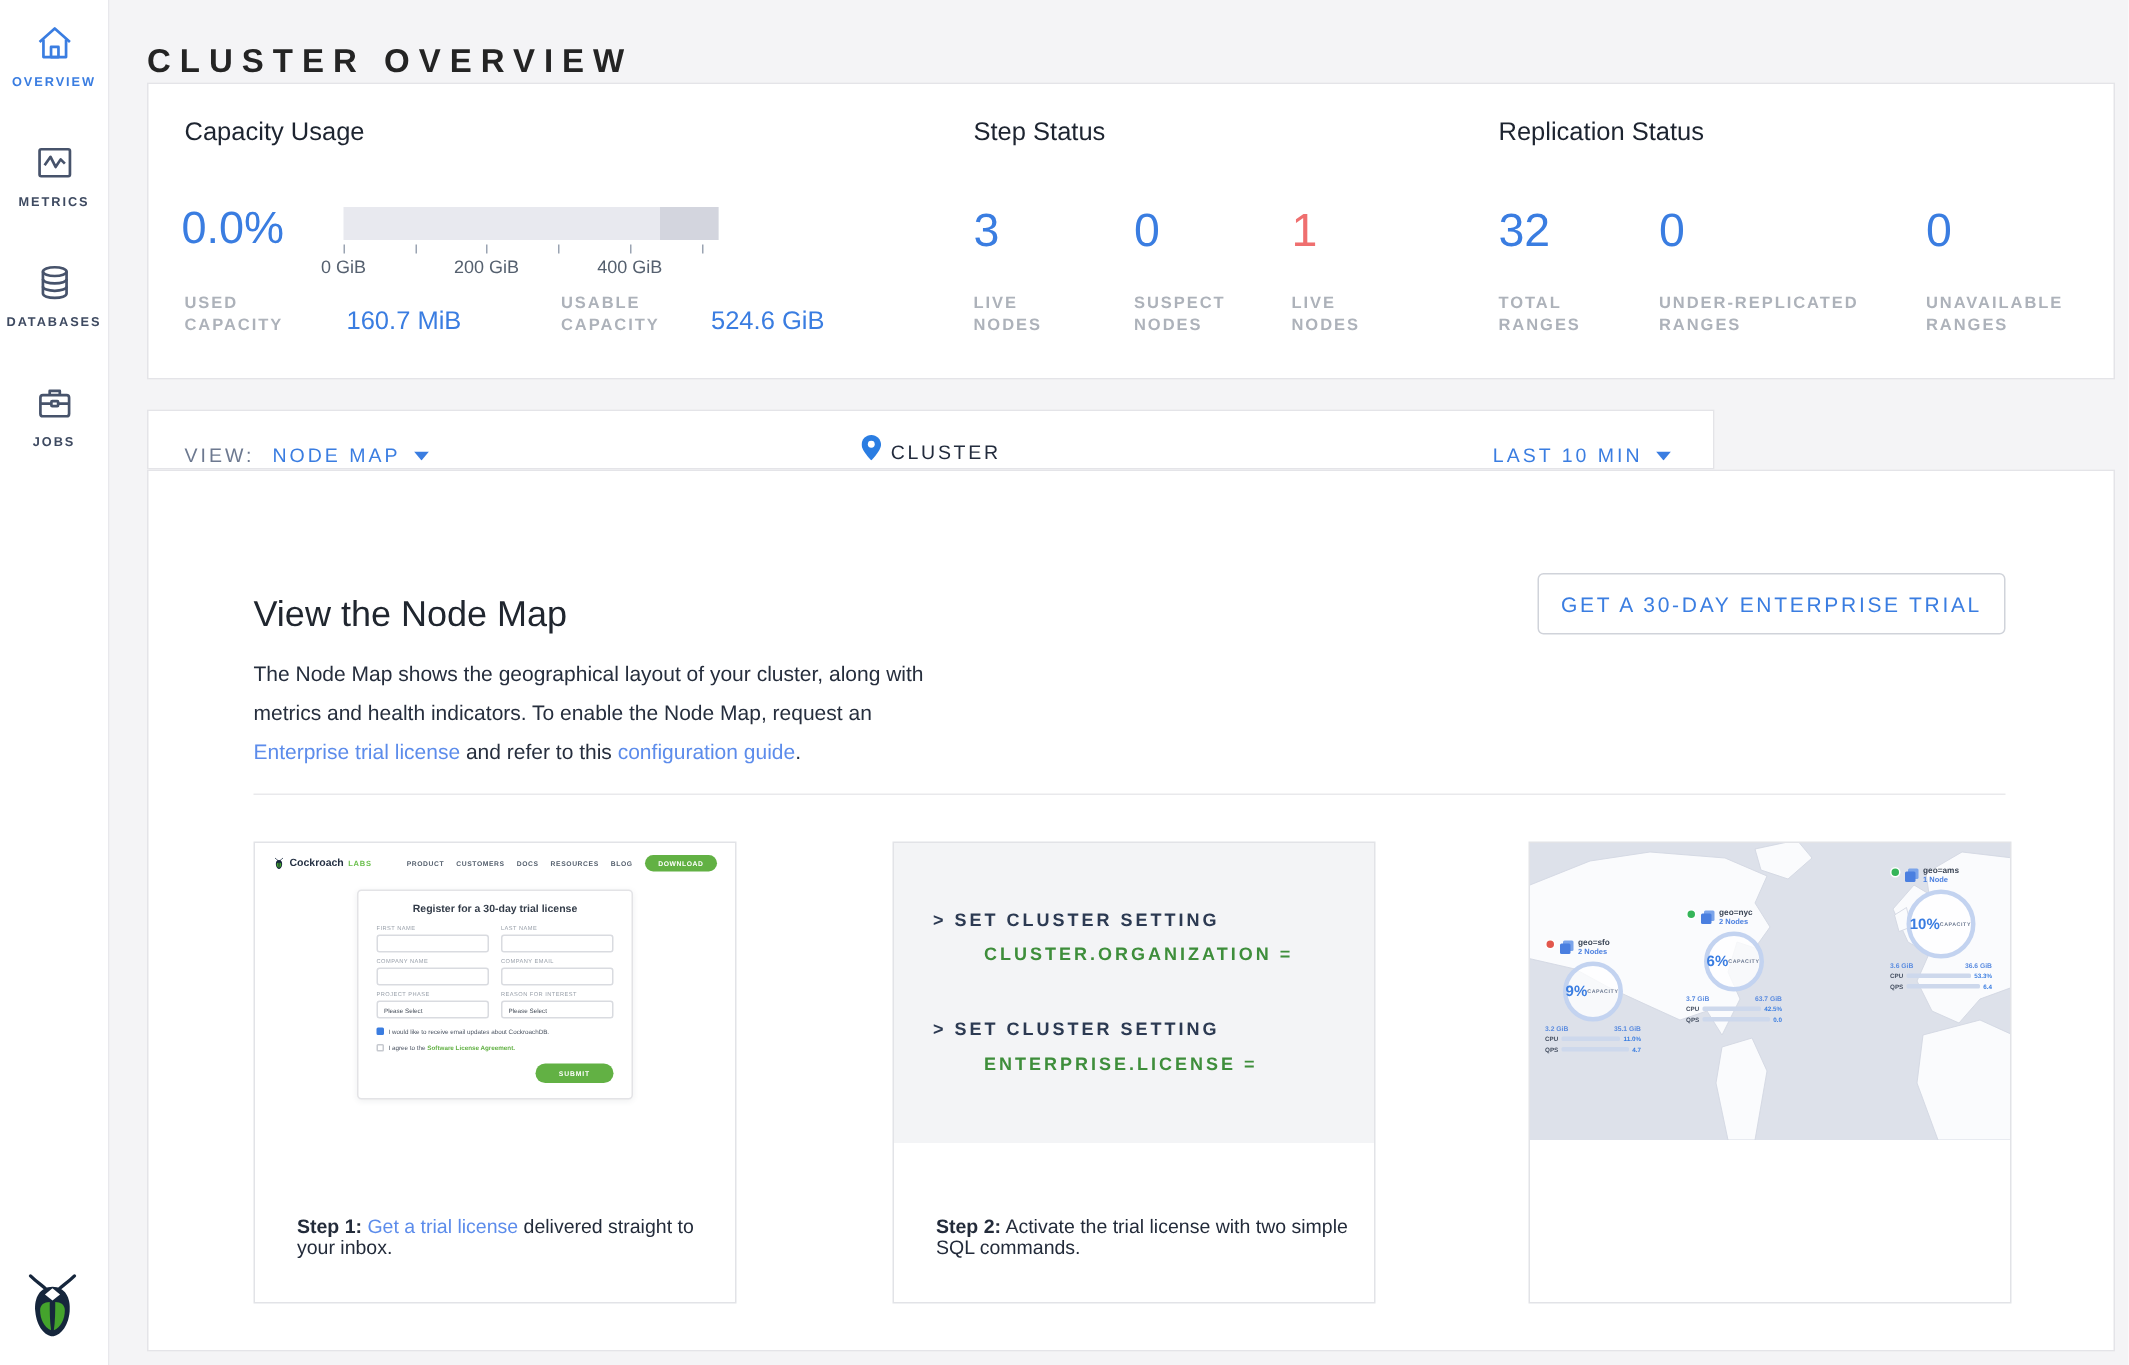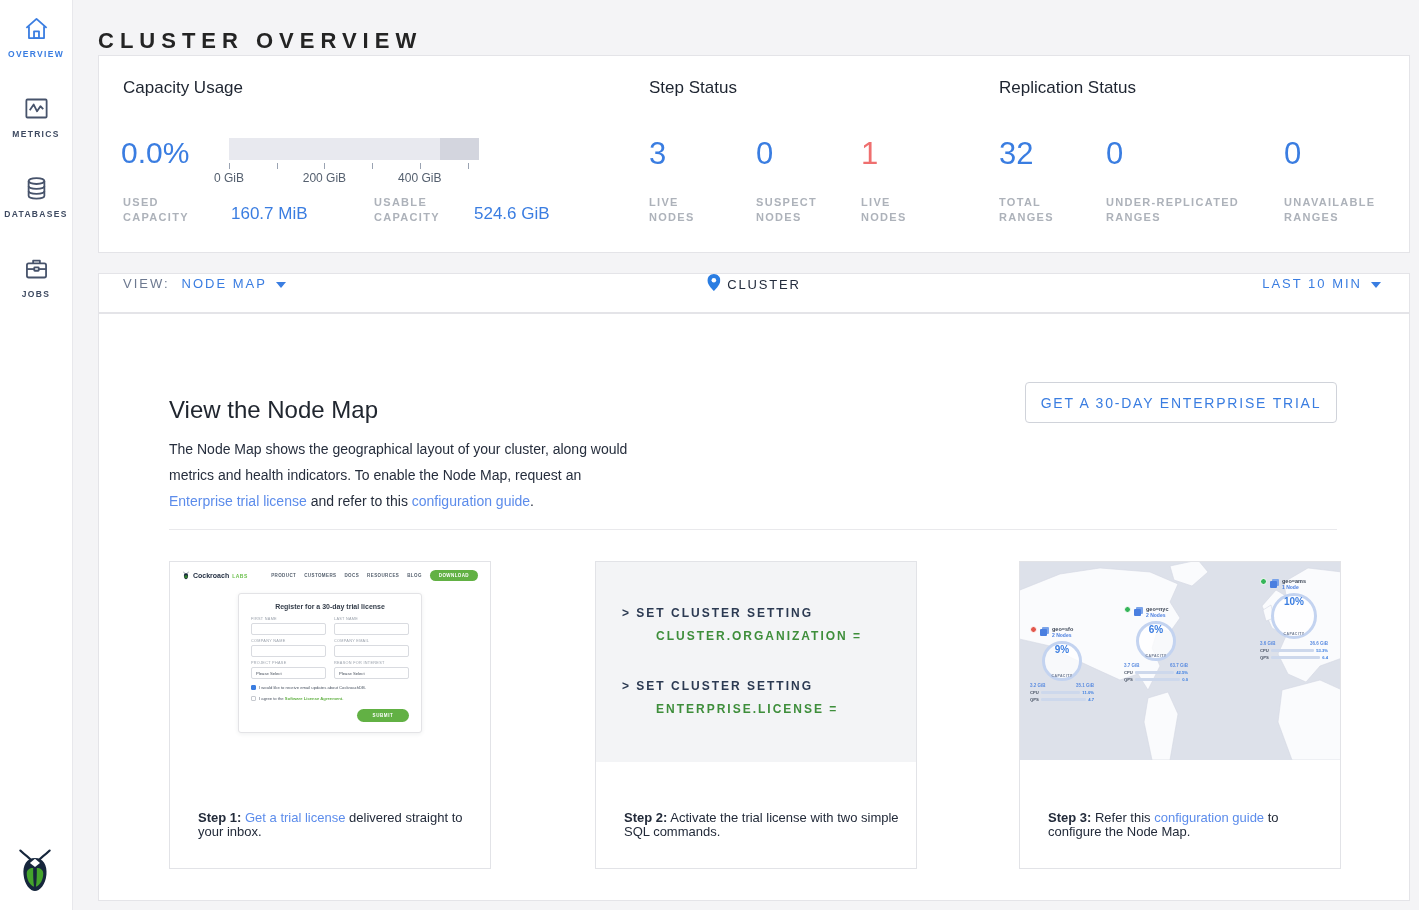--- a/index.html
+++ b/index.html
@@ -35,21 +35,21 @@
   .meta-label { width:72px; font-size:11px; letter-spacing:1.3px; line-height:15px; color:#adb2ba; font-weight:600; }
   .meta-value { font-size:17px; color:#3a7de1; padding-bottom:1px; }
   .stats { position:absolute; top:78px; display:flex; }
   .stats.node { left:550px; }
   .stats.repl { left:900px; }
   .stat { }
   .stat-num { font-size:31px; line-height:40px; color:#3a7de1; font-weight:500; }
   .stat-num.red { color:#ef6f6f; }
   .stat-label { margin-top:21px; font-size:11px; letter-spacing:1.3px; line-height:15px; color:#adb2ba; font-weight:600; }
   
-  .view-bar { position:absolute; left:98px; top:273px; width:1312px; height:40px; background:#fff; border:1px solid #e4e4e8; display:flex; align-items:flex-start; }
+  .view-bar { position:absolute; left:98px; top:273px; width:1045px; height:40px; background:#fff; border:1px solid #e4e4e8; display:flex; align-items:flex-end; }
   .vb-left { display:flex; align-items:center; padding-left:24px; cursor:pointer; }
   .vb-label { font-size:13px; letter-spacing:2px; color:#6d7990; }
   .vb-value { font-size:13px; letter-spacing:2px; color:#3a7de1; margin-left:12px; font-weight:500; }
   .caret { margin-left:9px; display:inline-block; }
   .vb-center { position:absolute; left:50%; transform:translateX(-50%); display:flex; align-items:center; }
   .vb-cluster { margin-left:7px; font-size:13px; letter-spacing:1.8px; color:#232c3d; font-weight:500; }
   .vb-right { margin-left:auto; display:flex; align-items:center; padding-right:28px; cursor:pointer; }
   .vb-range { font-size:13px; letter-spacing:2px; color:#3a7de1; font-weight:500; }
   
   .map-panel { position:absolute; left:98px; top:313px; width:1312px; height:588px; background:#fff; border:1px solid #e4e4e8; }
@@ -89,21 +89,21 @@
   .map-thumb { position:absolute; left:0; top:0; right:0; height:198px; background:#dde1ea; overflow:hidden; }
   .map-thumb svg.land { position:absolute; left:0; top:0; }
   .loc { position:absolute; width:64px; }
   .loc-head { display:flex; align-items:flex-start; gap:3px; }
   .status-dot { width:7px; height:7px; border-radius:50%; border:1px solid #fff; flex:none; }
   .dot-red { background:#e2574c; } .dot-green { background:#35b559; }
   .cube { width:7px; height:7px; background:#4a7fe0; border-radius:1px; box-shadow:2px -2px 0 #7ba4ea; margin-top:3px; flex:none; }
   .loc-names { margin-left:2px; }
   .loc-name { display:block; font-size:5.5px; font-weight:700; color:#3c4656; }
   .loc-nodes { display:block; font-size:5px; color:#4a7fe0; font-weight:700; }
-  .ring { border:3px solid #c3d3f0; border-radius:50%; background:rgba(255,255,255,.78); display:flex; flex-direction:column; align-items:center; justify-content:space-between; margin:3px auto 2px; }
+  .ring { border:3px solid #c3d3f0; border-radius:50%; background:rgba(255,255,255,.78); display:flex; flex-direction:row; align-items:center; justify-content:flex-end; margin:3px auto 2px; }
   .ring-s { width:40px; height:40px; } .ring-l { width:46px; height:46px; }
   .ring-pct { font-size:10px; font-weight:700; color:#3a7de1; }
   .ring-cap { font-size:3.5px; letter-spacing:.4px; color:#6b7890; font-weight:700; }
   .gibs { display:flex; justify-content:space-between; font-size:4.5px; color:#5b8ce0; font-weight:700; margin-bottom:2px; }
   .mrow { display:flex; align-items:center; gap:2px; font-size:4.2px; color:#475163; font-weight:700; margin-bottom:2px; }
   .mbar { flex:1; height:3px; background:#cdd8ec; border-radius:1px; }
   .mval { color:#3a7de1; }
 </style>
 </head>
 <body>
@@ -248,21 +248,21 @@
     <span class="vb-range">LAST 10 MIN</span>
     <span class="caret"><svg width="10" height="6">
           <polygon points="0,0 10,0 5,6" fill="#3a7de1"></polygon>
         </svg></span>
   </div>
 </section>
 
 <section class="map-panel">
   <h2 class="nm-heading">View the Node Map</h2>
   <p class="nm-para">
-    <span>The Node Map shows the geographical layout of your cluster, along would metrics and health indicators. To enable the Node Map, request an</span>
+    <span>The Node Map shows the geographical layout of your cluster, along with metrics and health indicators. To enable the Node Map, request an</span>
     <a class="link">Enterprise trial license</a>
     <span>and refer to this</span>
     <a class="link">configuration guide</a><span>.</span>
   </p>
   <button class="trial-btn">GET A 30-DAY ENTERPRISE TRIAL</button>
   <div class="nm-divider"></div>
 
   <div class="step-card card-1">
     <div class="mini-site">
       <div class="ms-header">
@@ -438,20 +438,14 @@
             <span class="mbar"></span>
             <span class="mval">53.3%</span>
           </div>
         <div class="mrow">
             <span>QPS</span>
             <span class="mbar"></span>
             <span class="mval">6.4</span>
           </div>
       </div>
     </div>
-    <p class="card-caption">
-      <span class="caption-prefix">Step 3:</span>
-      <span>Refer this</span>
-      <a class="link">configuration guide</a>
-      <span>to configure the Node Map.</span>
-    </p>
   </div>
 </section>
 
 </body></html>

